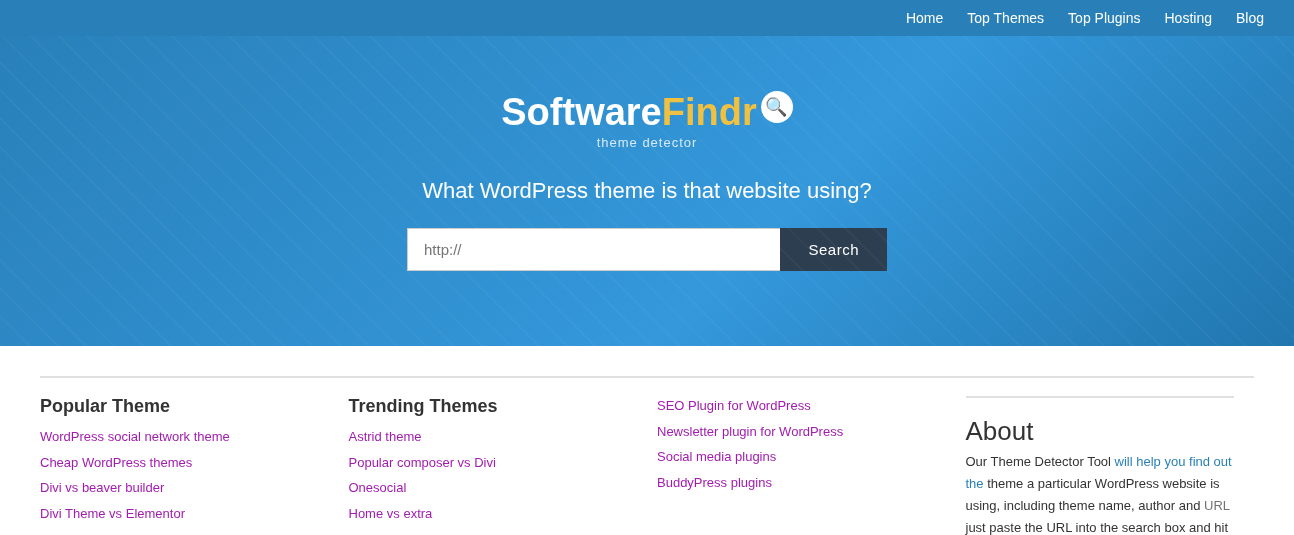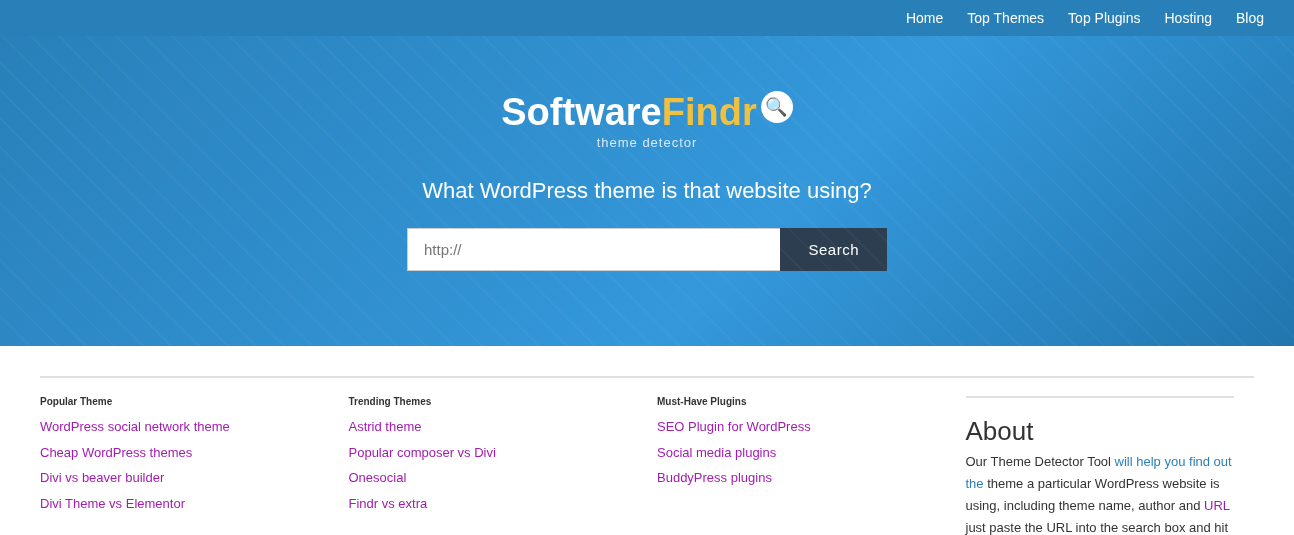--- a/index.html
+++ b/index.html
@@ -126,21 +126,21 @@
       gap: 0;
     }
     .footer-col {
       flex: 1;
       padding: 0 20px;
       border-top: 2px solid #e0e0e0;
       padding-top: 18px;
     }
     .footer-col:first-child { padding-left: 0; }
     .footer-col h3 {
-      font-size: 10px;
+      font-size: 18px;
       font-weight: bold;
       color: #333;
       margin-bottom: 10px;
     }
     .footer-col ul { list-style: none; }
     .footer-col ul li { margin-bottom: 6px; }
     .footer-col ul li a {
       color: #a21caf;
       text-decoration: none;
       font-size: 13px;
@@ -152,21 +152,21 @@
       margin-bottom: 4px;
       border-top: 2px solid #e0e0e0;
       padding-top: 18px;
     }
     .footer-col-about p {
       font-size: 13px;
       line-height: 1.7;
       color: #333;
     }
     .footer-col-about p .blue { color: #2980b9; }
-    .footer-col-about p .orange { color: #a21caf; }
+    .footer-col-about p .orange { color: #737373; }
   </style>
 </head>
 <body>
 
 <nav class="nav-bar">
   <a href="#">Home</a>
   <a href="#">Top Themes</a>
   <a href="#">Top Plugins</a>
   <a href="#">Hosting</a>
   <a href="#">Blog</a>
@@ -199,28 +199,28 @@
       <li><a href="#">Divi Theme vs Elementor</a></li>
     </ul>
   </div>
 
   <div class="footer-col">
     <h3>Trending Themes</h3>
     <ul>
       <li><a href="#">Astrid theme</a></li>
       <li><a href="#">Popular composer vs Divi</a></li>
       <li><a href="#">Onesocial</a></li>
-      <li><a href="#">Findr vs extra</a></li>
+      <li><a href="#">Home vs extra</a></li>
     </ul>
   </div>
 
   <div class="footer-col">
-    <h3>Must-Have Plugins</h3>
     <ul>
       <li><a href="#">SEO Plugin for WordPress</a></li>
+      <li><a href="#">Newsletter plugin for WordPress</a></li>
       <li><a href="#">Social media plugins</a></li>
       <li><a href="#">BuddyPress plugins</a></li>
     </ul>
   </div>
 
   <div class="footer-col footer-col-about">
     <h3>About</h3>
     <p>
       <span>Our Theme Detector Tool </span><span class="blue">will help you find out the </span><span>theme</span><span> a particular WordPress website is using, including </span><span>theme</span><span> name, author and </span><span class="orange">URL</span><span> just paste the URL into the search box and hit enter!</span>
     </p>

